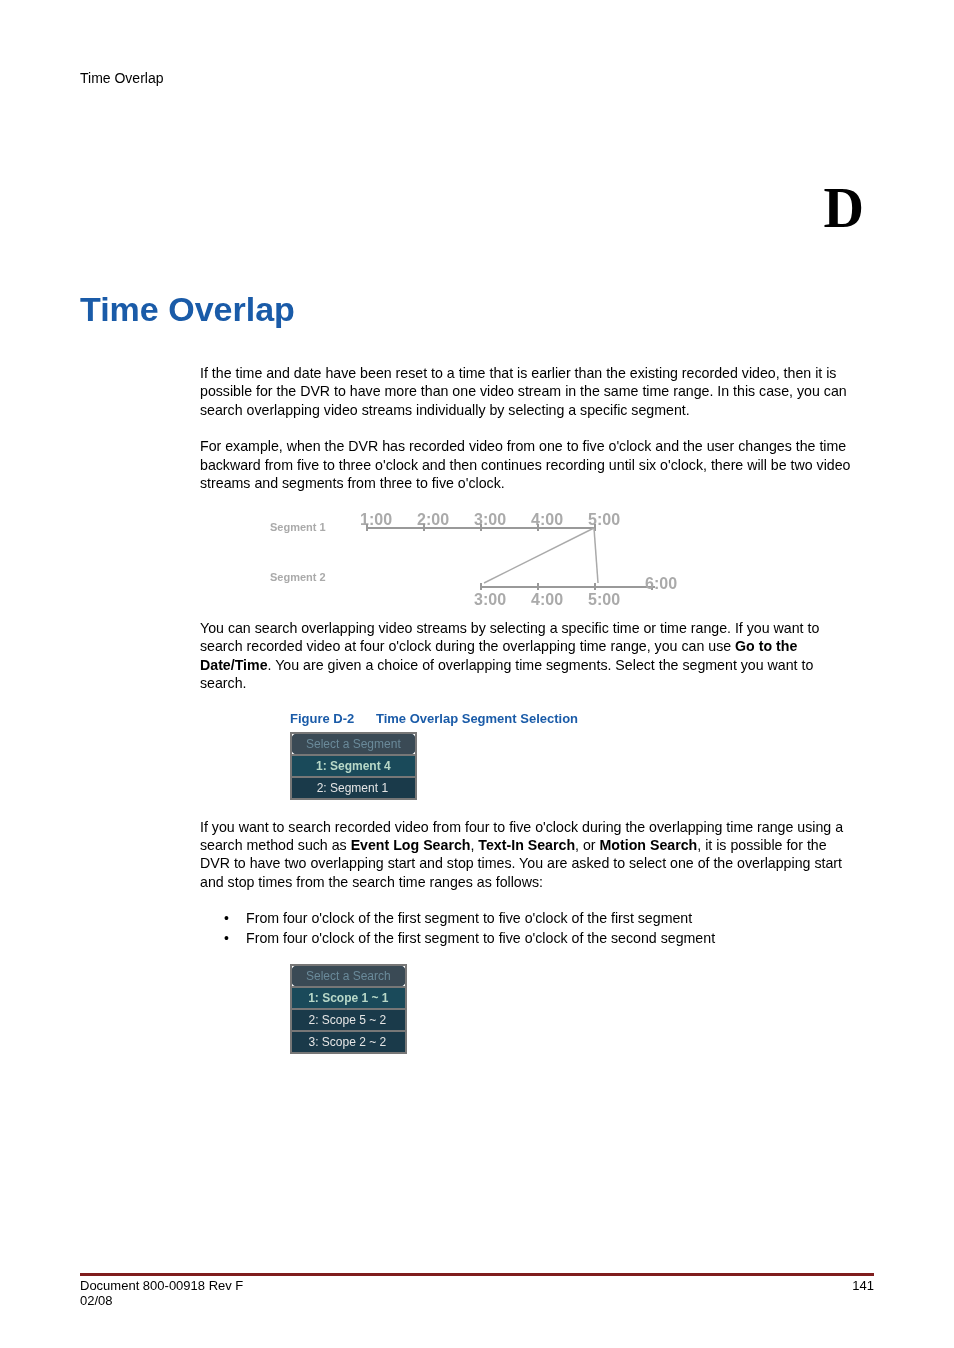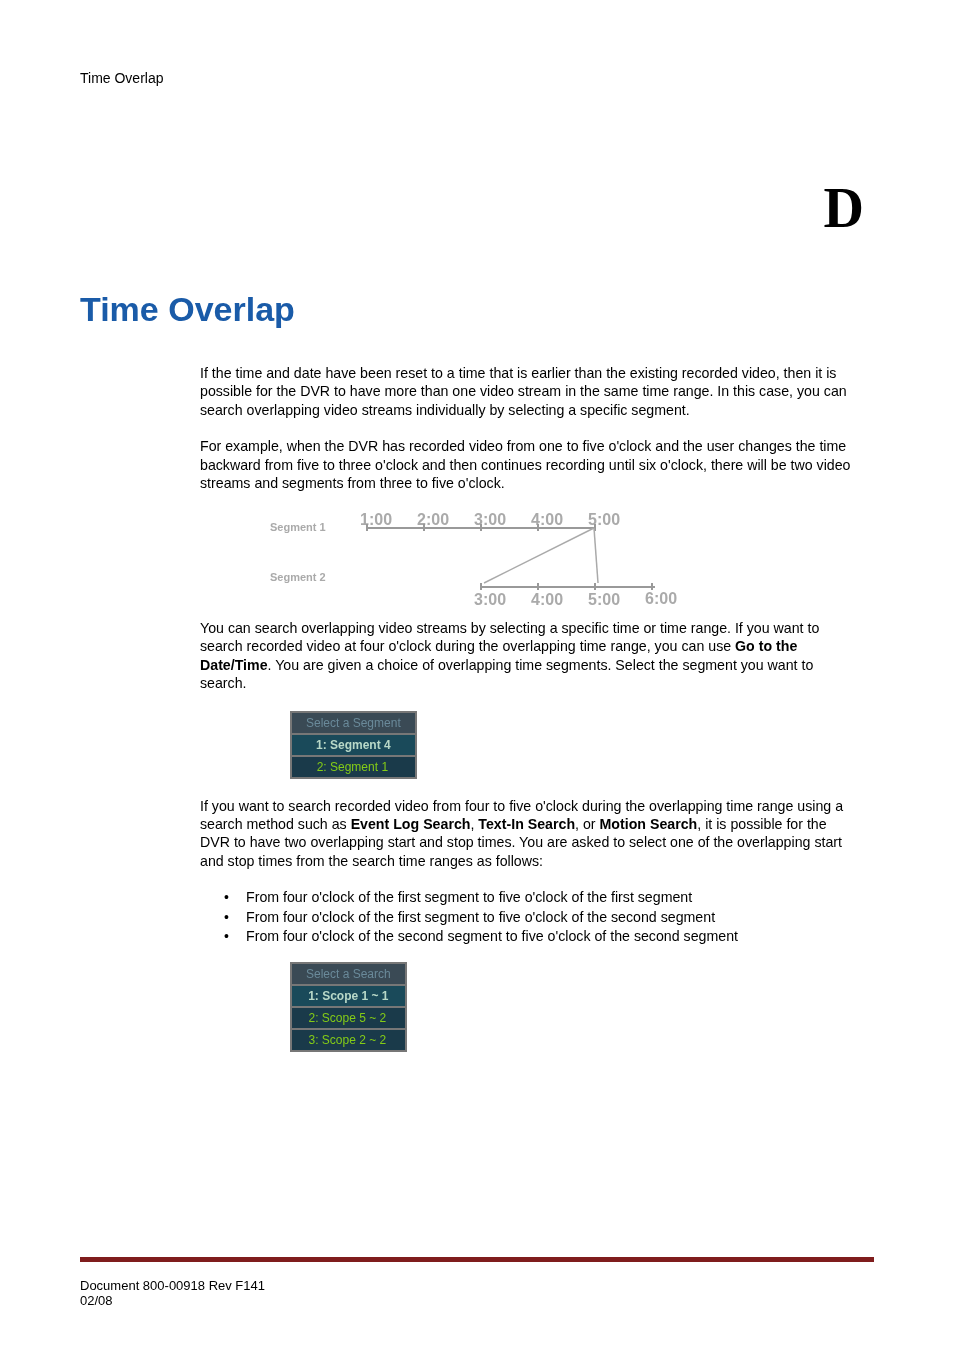--- a/index.html
+++ b/index.html
@@ -105,29 +105,30 @@
   .seg-table td, .seg-table th {
     border: 2px solid #777;
     padding: 3px 14px;
     text-align: center;
     white-space: nowrap;
   }
   .seg-table .hdr {
     background: #3a4a55;
     color: #6a8a9a;
     font-weight: normal;
+    border-radius: 7px;
   }
   .seg-table .selected {
     background: #1a4a5a;
     color: #b8d8c8;
     font-weight: bold;
   }
   .seg-table .normal {
     background: #1a3a4a;
-    color: #84cc16;
+    color: #e5e5e5;
     padding-left: 12px;
   }
   ul.bullets {
     margin-left: 24px;
     margin-bottom: 16px;
   }
   ul.bullets li {
     font-size: 14.2px;
     line-height: 1.35;
     list-style: none;
@@ -139,25 +140,25 @@
     position: absolute;
     left: 0;
     top: 0;
     font-size: 14px;
   }
   .footer {
     position: absolute;
     bottom: 40px;
     left: 80px;
     right: 80px;
-    border-top: 5px solid #7f1d1d;
-    padding-top: 16px;
+    border-top: 3px solid #7f1d1d;
+    padding-top: 2px;
     font-size: 13px;
     display: flex;
-    justify-content: flex-start;
+    justify-content: space-between;
   }
   svg.connector-svg {
     position: absolute;
     top: 0; left: 0;
     overflow: visible;
   }
 </style>
 </head>
 <body>
 
@@ -200,29 +201,33 @@
       <div class="timeline2">
         <div class="t" style="left:0"></div>
         <div class="t" style="left:57px"></div>
         <div class="t" style="left:114px"></div>
         <div class="t" style="left:171px"></div>
       </div>
 
       <span class="tick-label" style="top:80px;left:204px;">3:00</span>
       <span class="tick-label" style="top:80px;left:261px;">4:00</span>
       <span class="tick-label" style="top:80px;left:318px;">5:00</span>
-      <span class="tick-label" style="top:79px;left:375px;">6:00</span>
+      <span class="tick-label" style="top:64px;left:375px;">6:00</span>
     </div>
   </div>
 
   <p class="para">
     <span>You can search overlapping video streams by selecting a specific time or time range. If you want to search recorded video at four o'clock during the overlapping time range, you can use </span><b>Go to the Date/Time</b><span>. You are given a choice of overlapping time segments. Select the segment you want to search.</span>
   </p>
 
   <div class="figure-container center">
+    <div class="figure-label">
+      <span>Figure D-2</span>&nbsp;&nbsp;&nbsp;&nbsp;&nbsp;
+      <span>Time Overlap Segment Selection</span>
+    </div>
     <table class="seg-table">
       <tbody>
           <tr>
             <td class="hdr">Select a Segment</td>
           </tr>
       <tr>
             <td class="selected">1: Segment 4</td>
           </tr>
       <tr>
             <td class="normal">2: Segment 1</td>
@@ -231,21 +236,20 @@
       </table>
   </div>
 
   <p class="para">
     <span>If you want to search recorded video from four to five o'clock during the overlapping time range using a search method such as </span><b>Event Log Search</b><span>, </span><b>Text-In Search</b><span>, or </span><b>Motion Search</b><span>, it is possible for the DVR to have two overlapping start and stop times. You are asked to select one of the overlapping start and stop times from the search time ranges as follows:</span>
   </p>
 
   <ul class="bullets">
     <li>From four o'clock of the first segment to five o'clock of the first segment</li>
     <li>From four o'clock of the first segment to five o'clock of the second segment</li>
-    <li>From four o'clock of the second segment to five o'clock of the second segment</li>
   </ul>
 
   <div class="figure-container center">
     <table class="seg-table">
       <tbody>
           <tr>
             <td class="hdr">Select a Search</td>
           </tr>
       <tr>
             <td class="selected">1: Scope 1 ~ 1</td>

